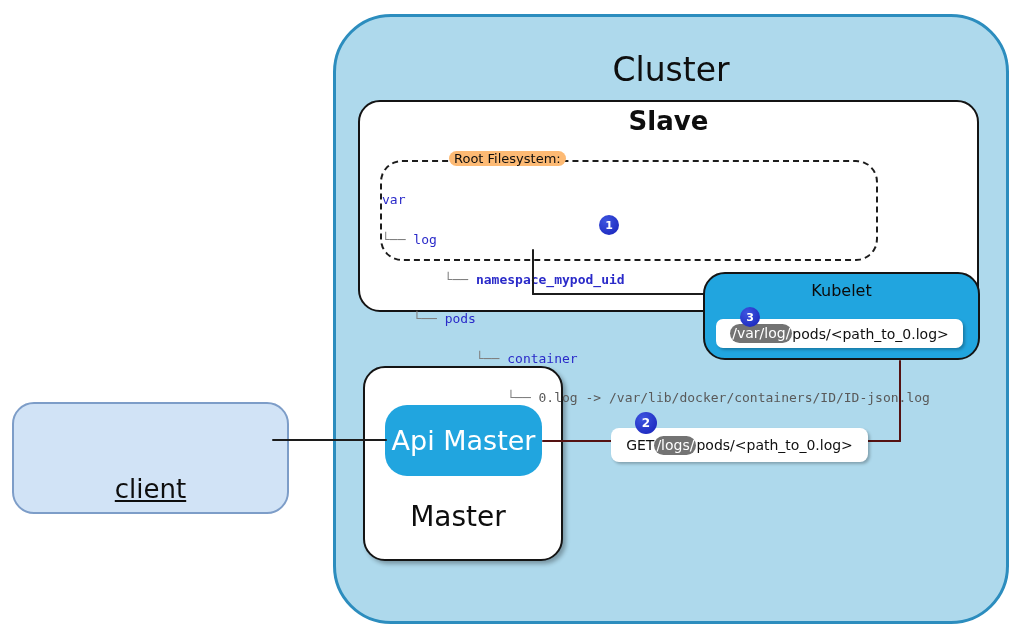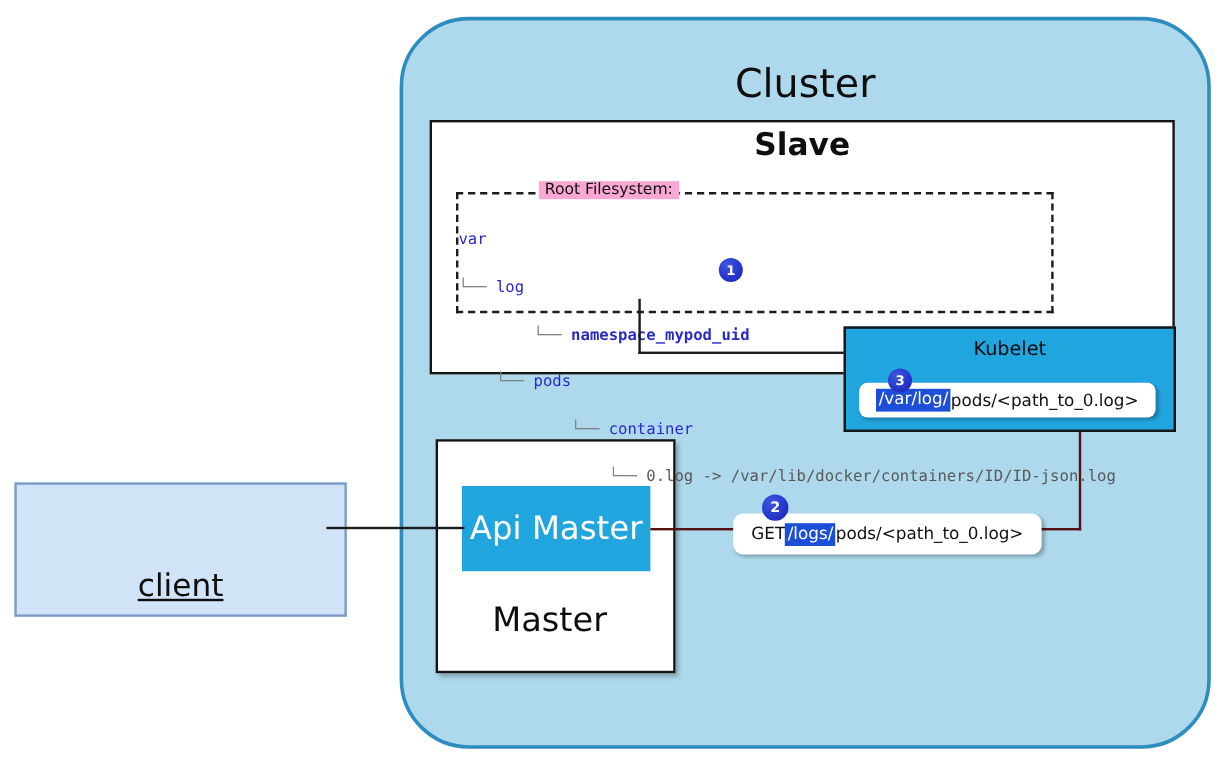--- a/index.html
+++ b/index.html
@@ -1,45 +1,45 @@
 <!DOCTYPE html>
 <html><head>
 <meta charset="utf-8">
 <style>
-  * { margin:0; padding:0; box-sizing:border-box; }
+  * { margin:0; padding:0; box-sizing:border-box;border-radius:22px; }
   html,body { background:#fff; }
   body { font-family:"DejaVu Sans","Liberation Sans",sans-serif; }
   #stage { position:relative; width:1024px; height:641px; background:#fff; overflow:hidden; }
 
   
   .cluster { position:absolute; left:333px; top:14px; width:676px; height:610px;
              background:#AED9EC; border:3px solid #2C8DBE; border-radius:58px; z-index:1; }
   .cluster-title { position:absolute; left:333px; top:50px; width:676px; text-align:center;
                    font-size:33px; color:#0e0e0e; z-index:2; }
 
   
   .slave { position:absolute; left:358px; top:100px; width:621px; height:212px;
            background:#fff; border:2px solid #141414; z-index:2; }
   .slave-title { position:absolute; left:358px; top:106px; width:621px; text-align:center;
                  font-size:26px; color:#0e0e0e; z-index:3;font-weight:bold; }
 
   
   .rootfs { position:absolute; left:380px; top:160px; width:498px; height:101px;
             border:2px dashed #1c1c1c; z-index:3; }
-  .rootfs-label { position:absolute; left:449px; top:151px; background:#f9a8d4; padding:0 5px;
+  .rootfs-label { position:absolute; left:449px; top:151px; background:#fdba74; padding:0 5px;
                   font-size:13px; color:#0e0e0e; z-index:4; }
   .tree { position:absolute; left:382px; top:167px; z-index:4;
           font-family:"DejaVu Sans Mono","Liberation Mono",monospace;
           font-size:13px; line-height:13.2px; white-space:pre; }
   .seg-dir  { color:#2A2AC9; }
   .seg-dirb { color:#2A2AC9; font-weight:bold; }
   .seg-br   { color:#808080; }
   .seg-file { color:#595959; }
   .seg-plain{ color:#101010; }
-  .seg-hl   { background:#1d4ed8; color:#fff; padding:1px 2px 2px 2px; }
+  .seg-hl   { background:#737373; color:#fff; padding:1px 2px 2px 2px; }
 
   
   .kubelet { position:absolute; left:703px; top:272px; width:277px; height:88px;
              background:#21A5DF; border:2px solid #141414; z-index:5; }
   .kubelet-title { position:absolute; left:703px; top:281px; width:277px; text-align:center;
                    font-size:16px; color:#0b0b0b; z-index:6; }
   .kubelet-path { position:absolute; left:716px; top:319px; width:247px; height:29px;
                   background:#fff; border-radius:7px; z-index:6;
                   display:flex; align-items:center; justify-content:center;
                   font-size:14px; box-shadow:2px 2px 3px rgba(0,0,0,.25); }

